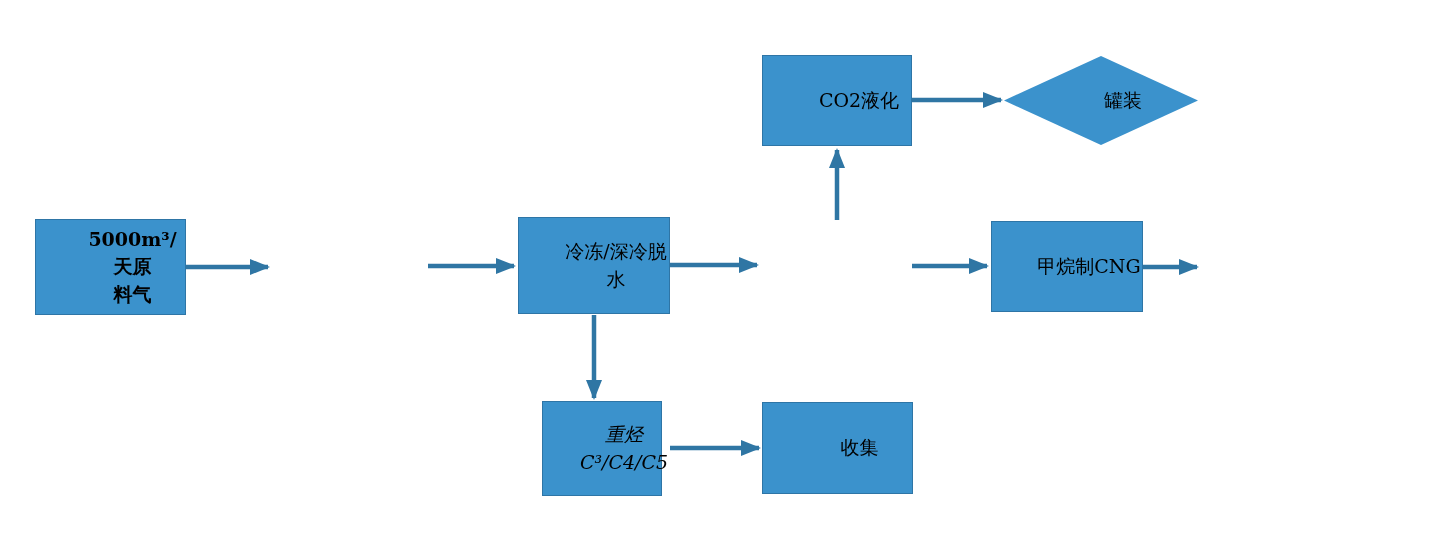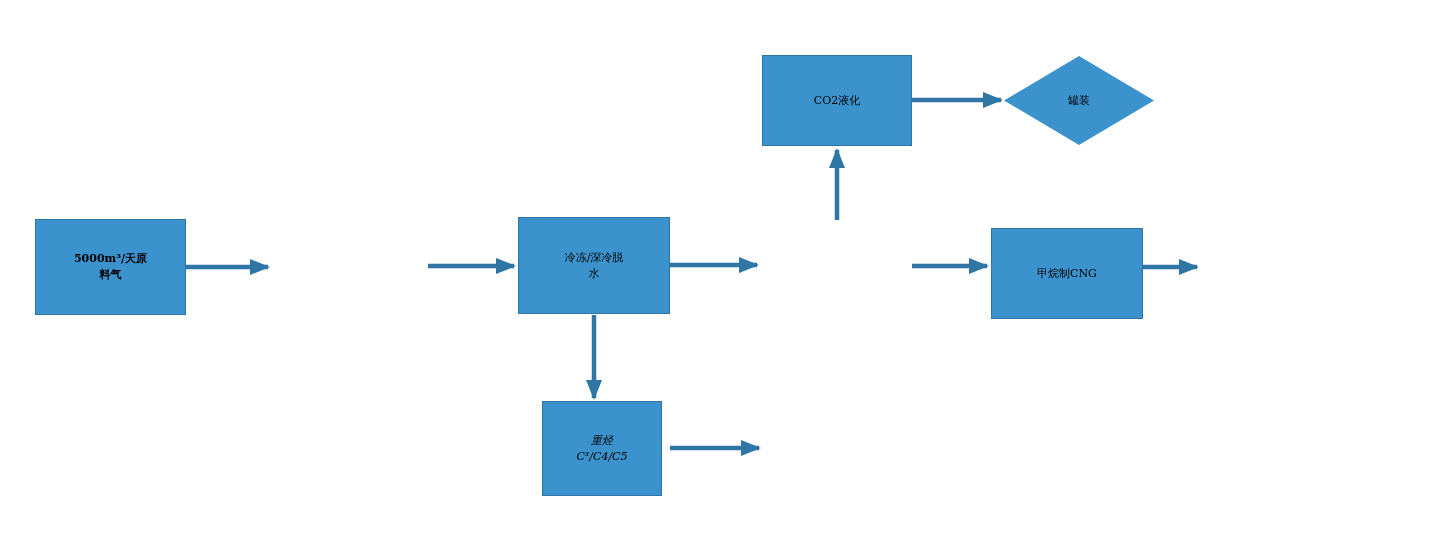--- a/index.html
+++ b/index.html
@@ -29,39 +29,40 @@
   #ah path {
     fill: var(--arrow, #2f76a4);
   }
   .node {
     position: absolute;
     display: flex;
     align-items: center;
     justify-content: center;
     text-align: center;
     color: var(--text, #000000);
-    font-size: 11px;
+    font-size: 19px;
     line-height: 1.45;
     white-space: pre-line;
+    padding-left: 44px;
   }
   .rect {
     background: var(--node-fill, #3b92cc);
     border: 1px solid var(--node-border, #2e75a6);
     box-sizing: border-box;
   }
   .diamond {
     background: var(--node-fill, #3b92cc);
     clip-path: polygon(50% 0, 100% 50%, 50% 100%, 0 50%);
   }
   
   .n-raw     { left: 35px;   top: 219px; width: 151px; height: 96px; font-weight: bold; }
   .n-sep     { left: 272px;  top: 221px; width: 156px; height: 91px; }
   .n-dehy    { left: 518px;  top: 217px; width: 152px; height: 97px; }
   .n-psa     { left: 761px;  top: 222px; width: 151px; height: 90px; }
-  .n-cng     { left: 991px;  top: 221px; width: 152px; height: 91px; margin-top: 7px; }
+  .n-cng     { left: 991px;  top: 221px; width: 152px; height: 91px; }
   .n-out     { left: 1201px; top: 214px; width: 190px; height: 106px; }
   .n-co2     { left: 762px;  top: 55px;  width: 150px; height: 91px; }
   .n-can     { left: 1004px; top: 56px;  width: 150px; height: 89px; }
   .n-heavy   { left: 542px;  top: 401px; width: 120px; height: 95px; font-style: italic; }
   .n-collect { left: 762px;  top: 402px; width: 151px; height: 92px; }
 </style>
 </head>
 <body>
 
 <div class="canvas">
@@ -106,14 +107,17 @@
 
   <div class="node diamond n-can">
     <span>罐装</span>
   </div>
 
   <div class="node rect n-heavy">
     <span>重烃
 C³/C4/C5</span>
   </div>
 
+  <div class="node rect n-collect">
+    <span>收集</span>
+  </div>
 
 </div>
 
 </body></html>

